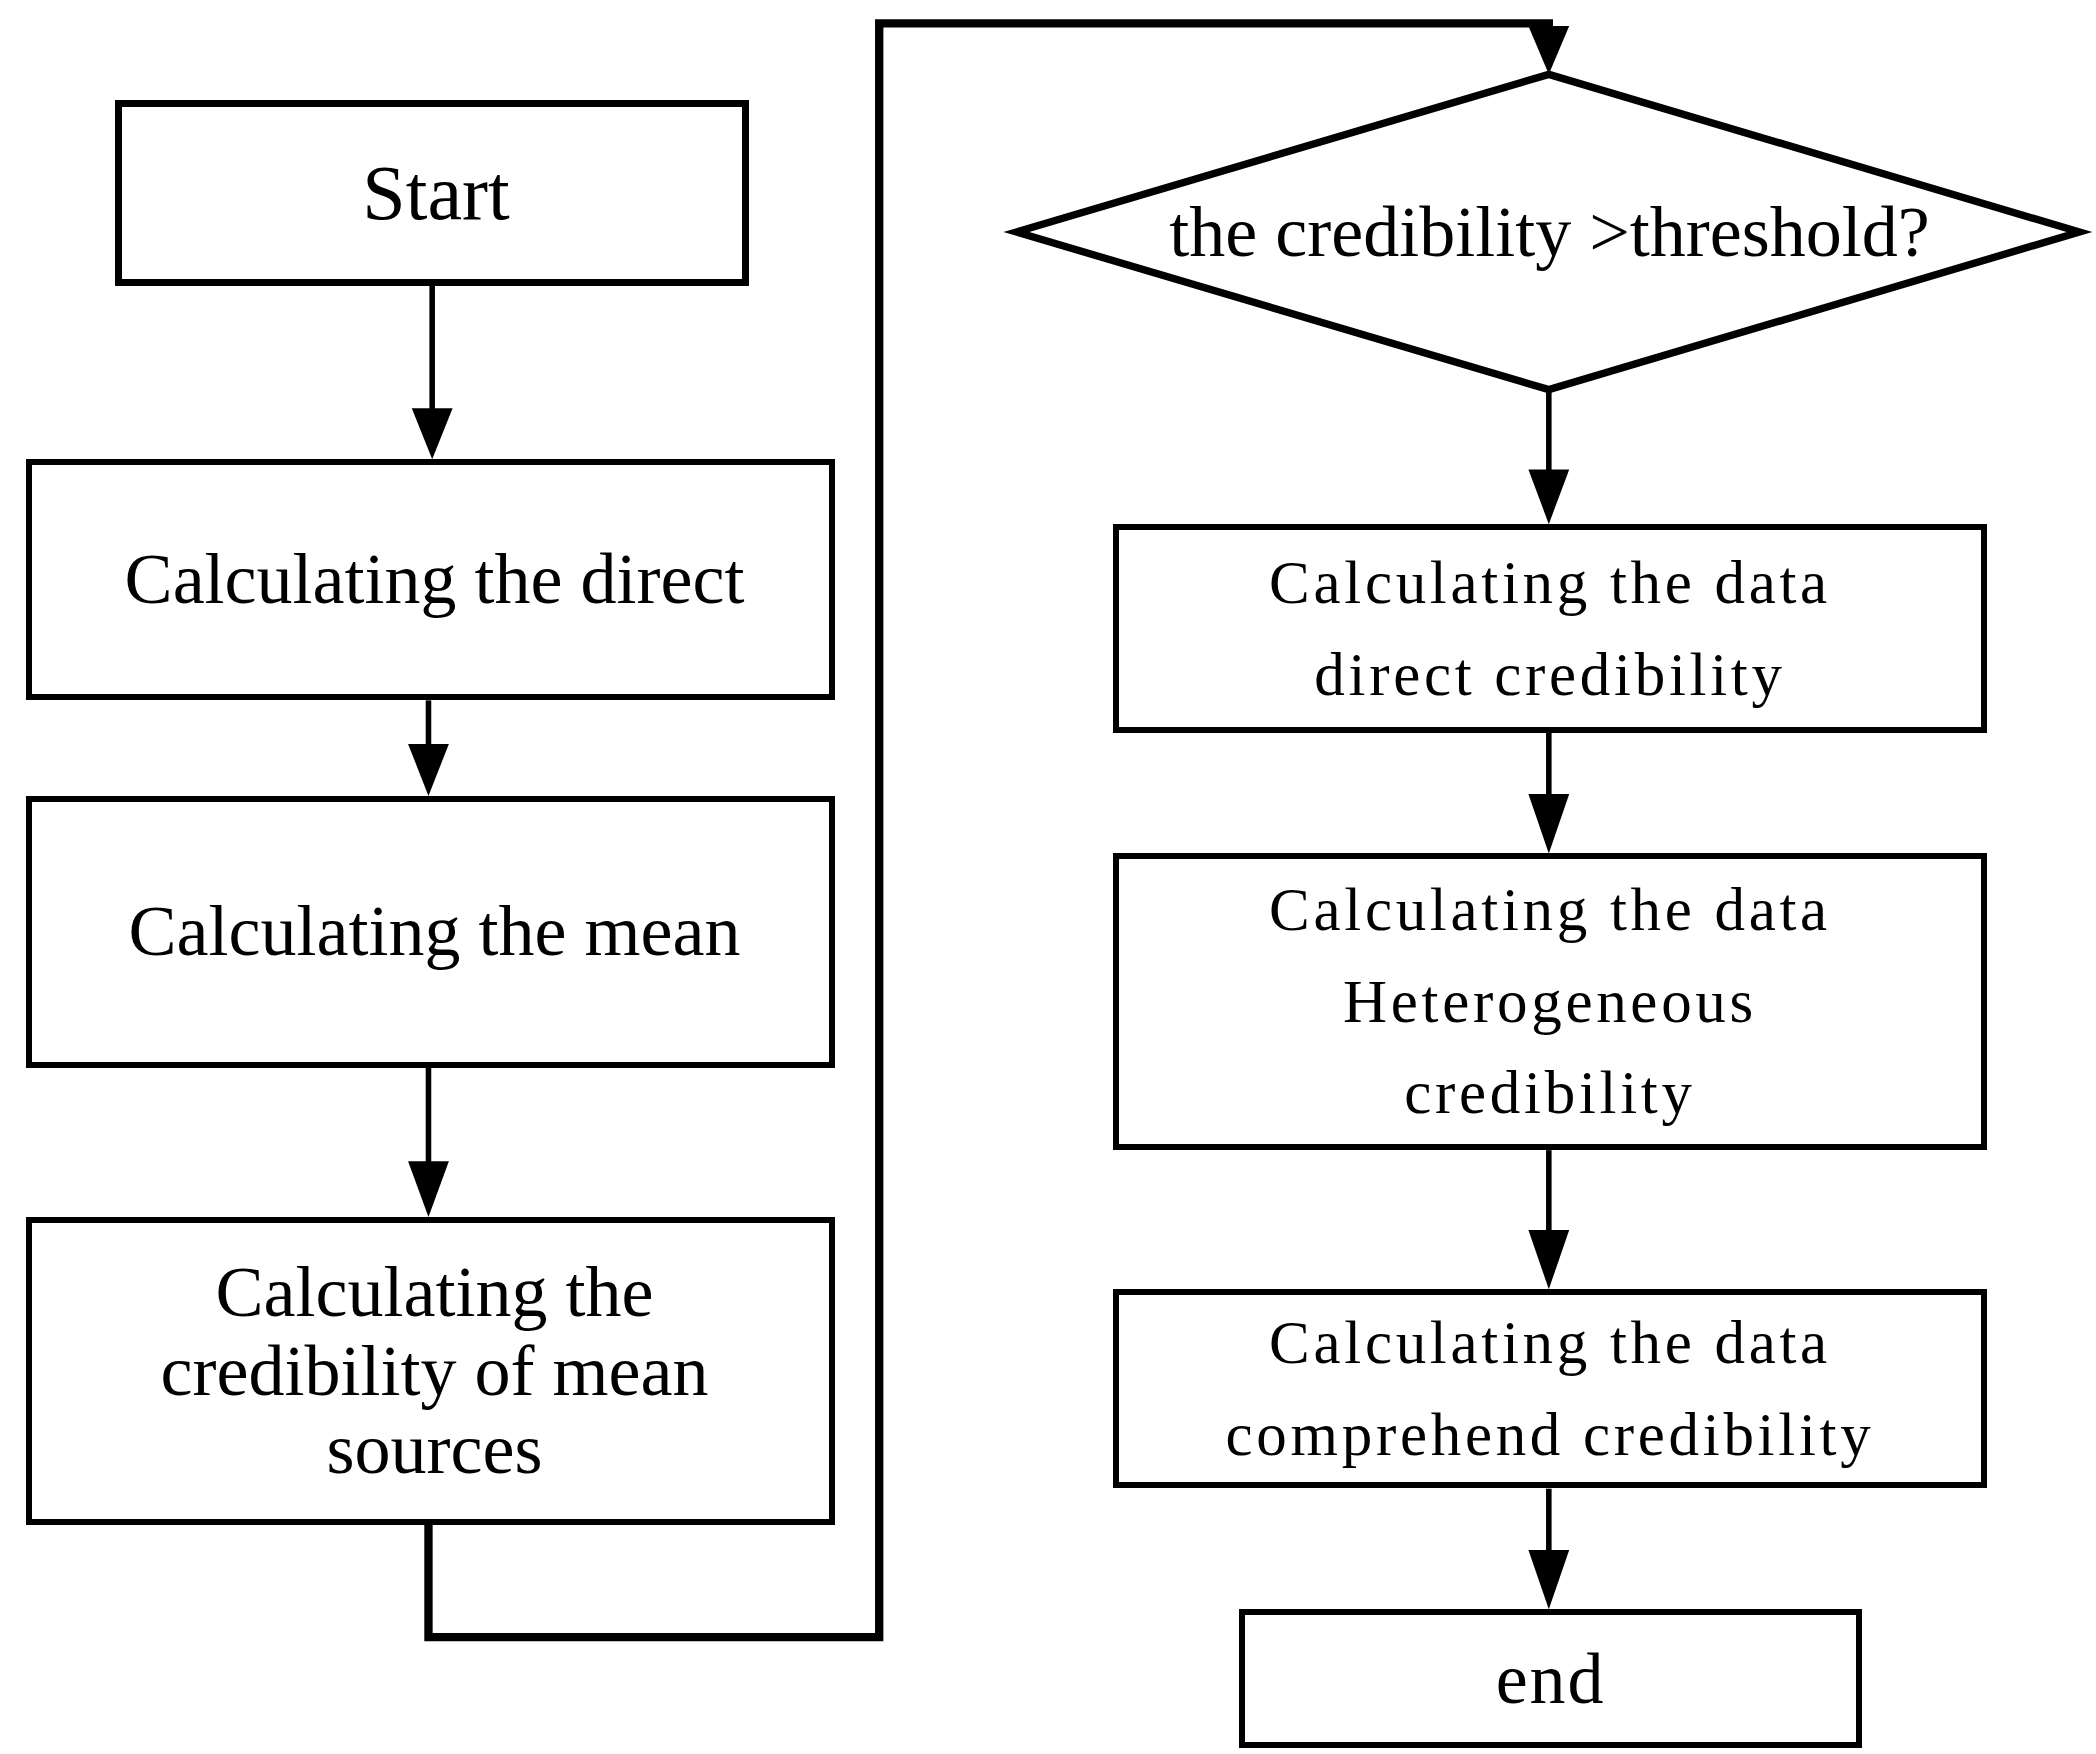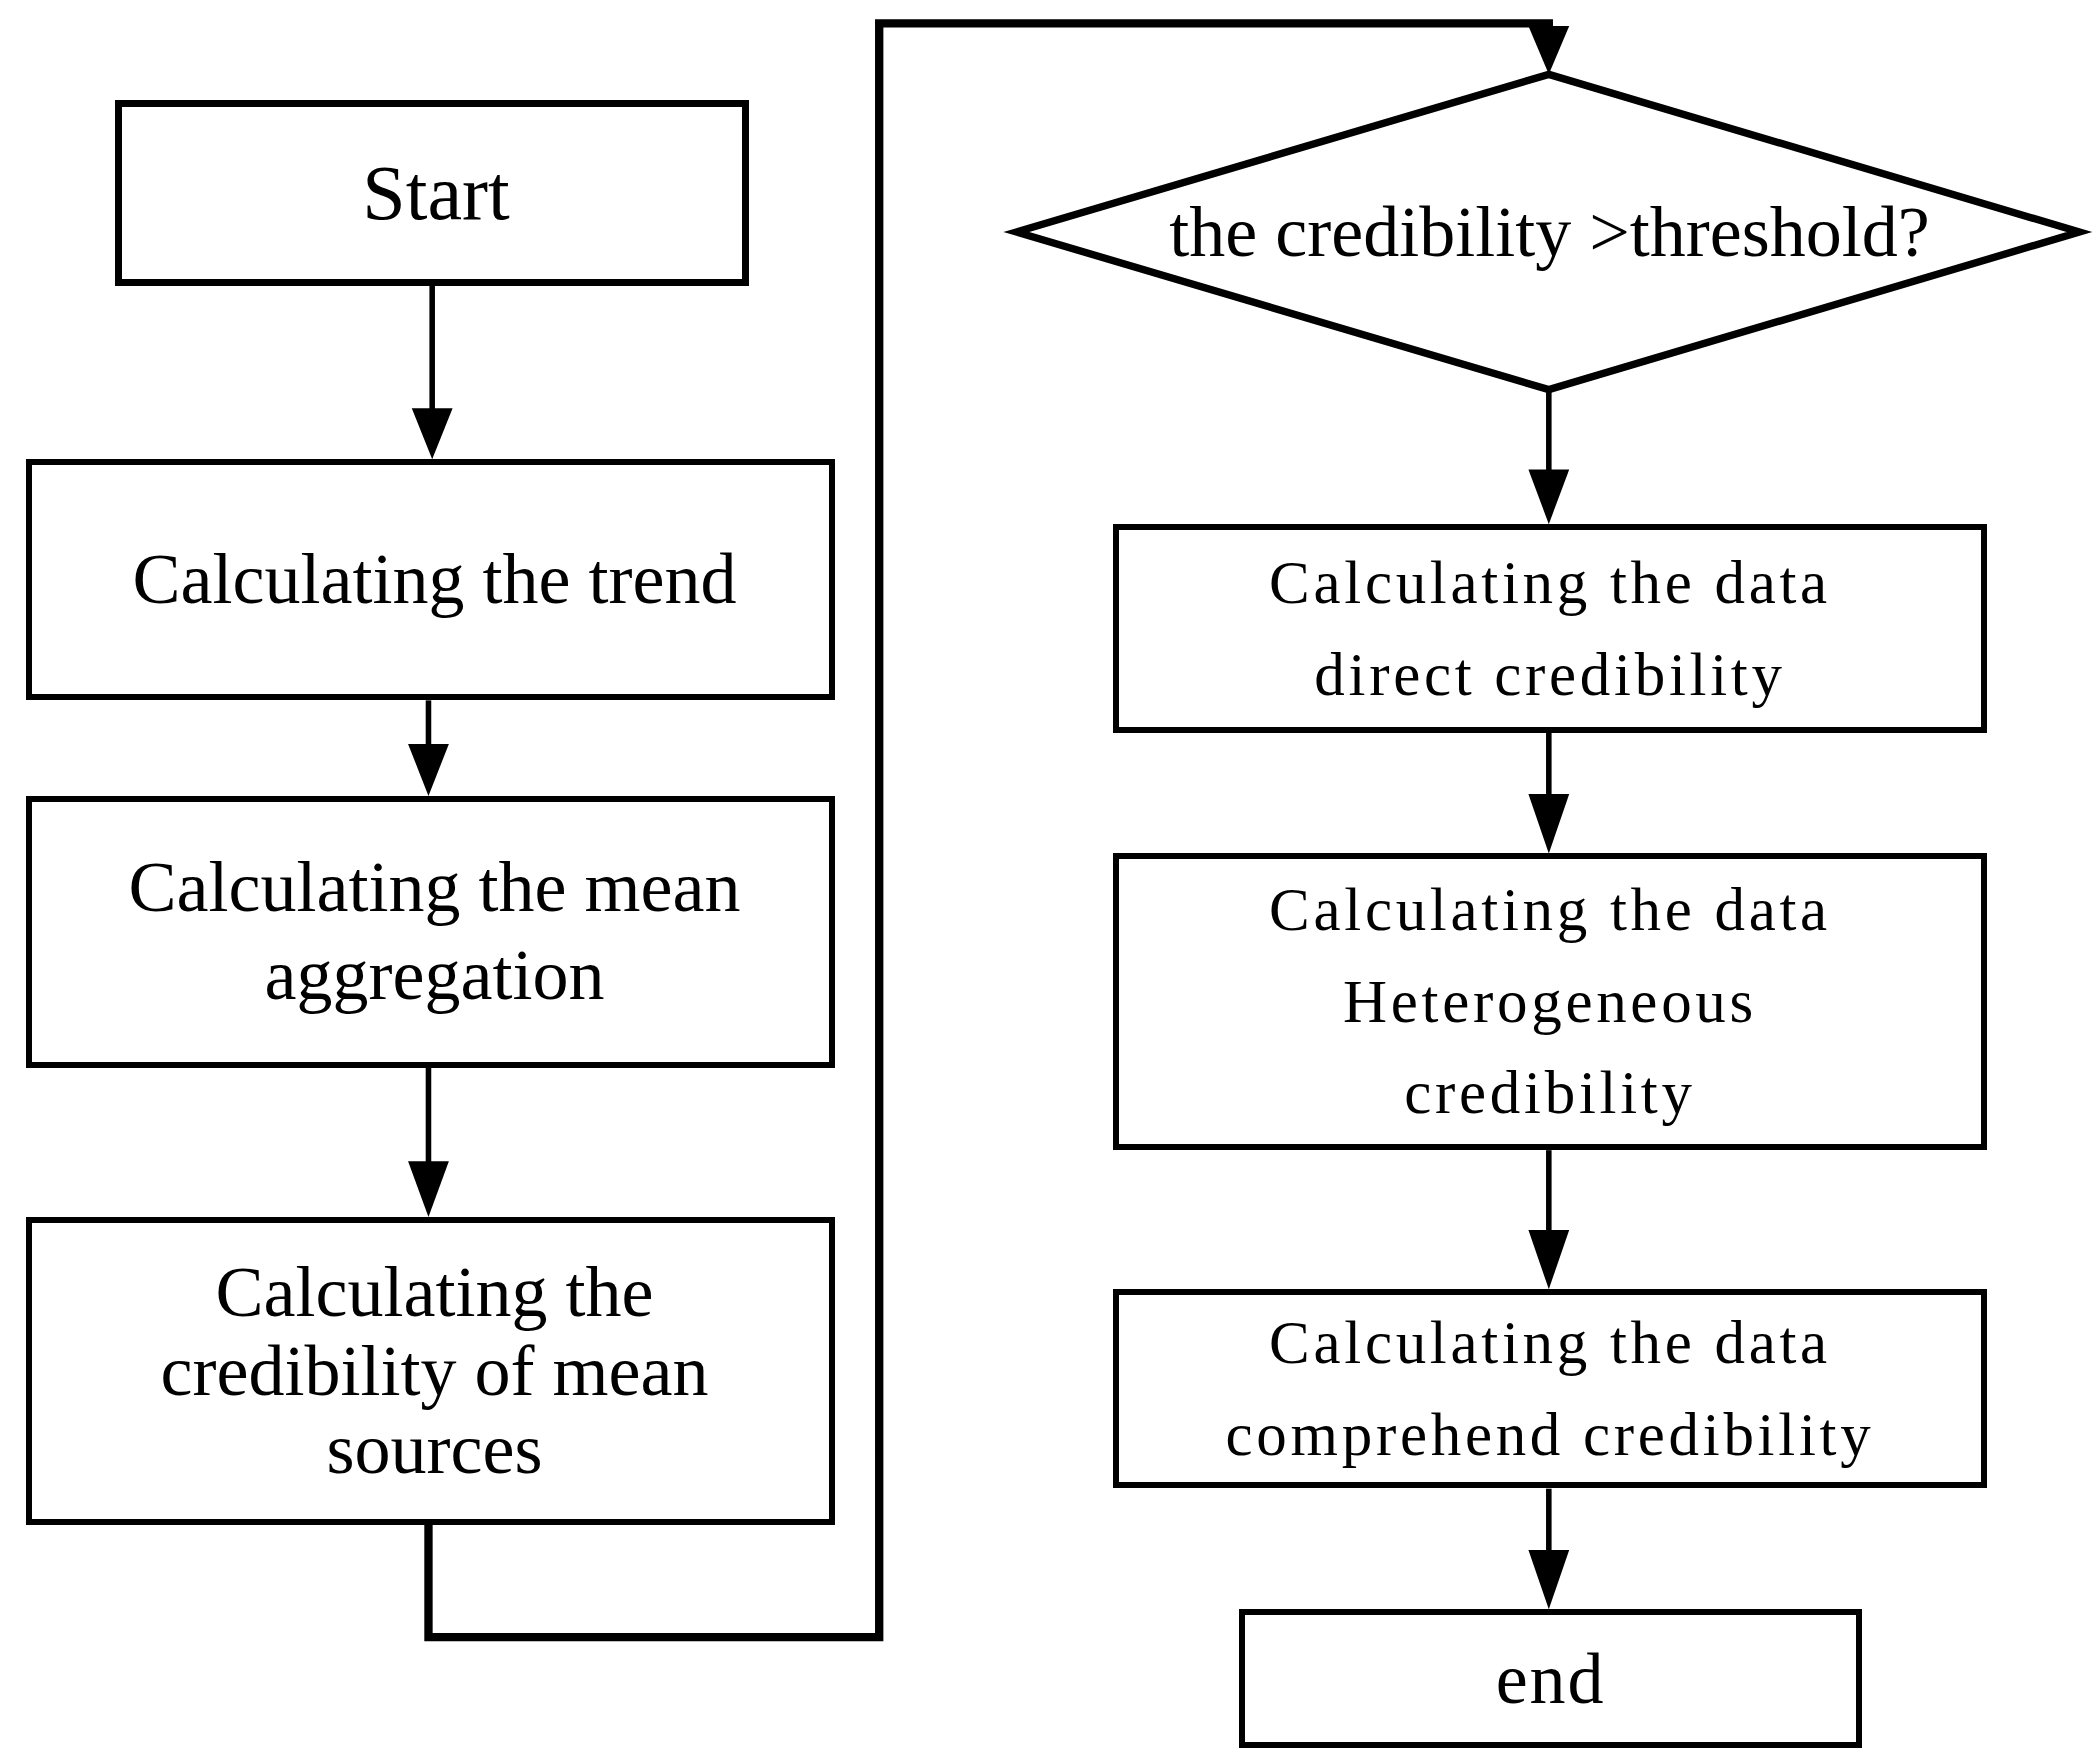--- a/index.html
+++ b/index.html
@@ -83,26 +83,25 @@
       <line x1="1670" y1="1605" x2="1670" y2="1677" stroke="#000000" stroke-width="6"></line>
       <polygon points="1648,1671 1692,1671 1670,1735" fill="#000000"></polygon>
     </g>
   </svg>
 
   <div class="node left-col start-node" style="left:115px;top:100px;width:634px;height:186px;">
     <div class="ln">Start</div>
   </div>
 
   <div class="node left-col" style="left:26px;top:459px;width:809px;height:241px;">
-    <div class="ln">Calculating the trend</div>
+    <div class="ln">Calculating the direct</div>
   </div>
 
   <div class="node left-col" style="left:26px;top:796px;width:809px;height:272px;">
     <div class="ln">Calculating the mean</div>
-    <div class="ln">aggregation</div>
   </div>
 
   <div class="node left-col tight" style="left:26px;top:1217px;width:809px;height:308px;">
     <div class="ln">Calculating the</div>
     <div class="ln">credibility of mean</div>
     <div class="ln">sources</div>
   </div>
 
   <div class="diamond-label">the credibility &gt;threshold?</div>
 

